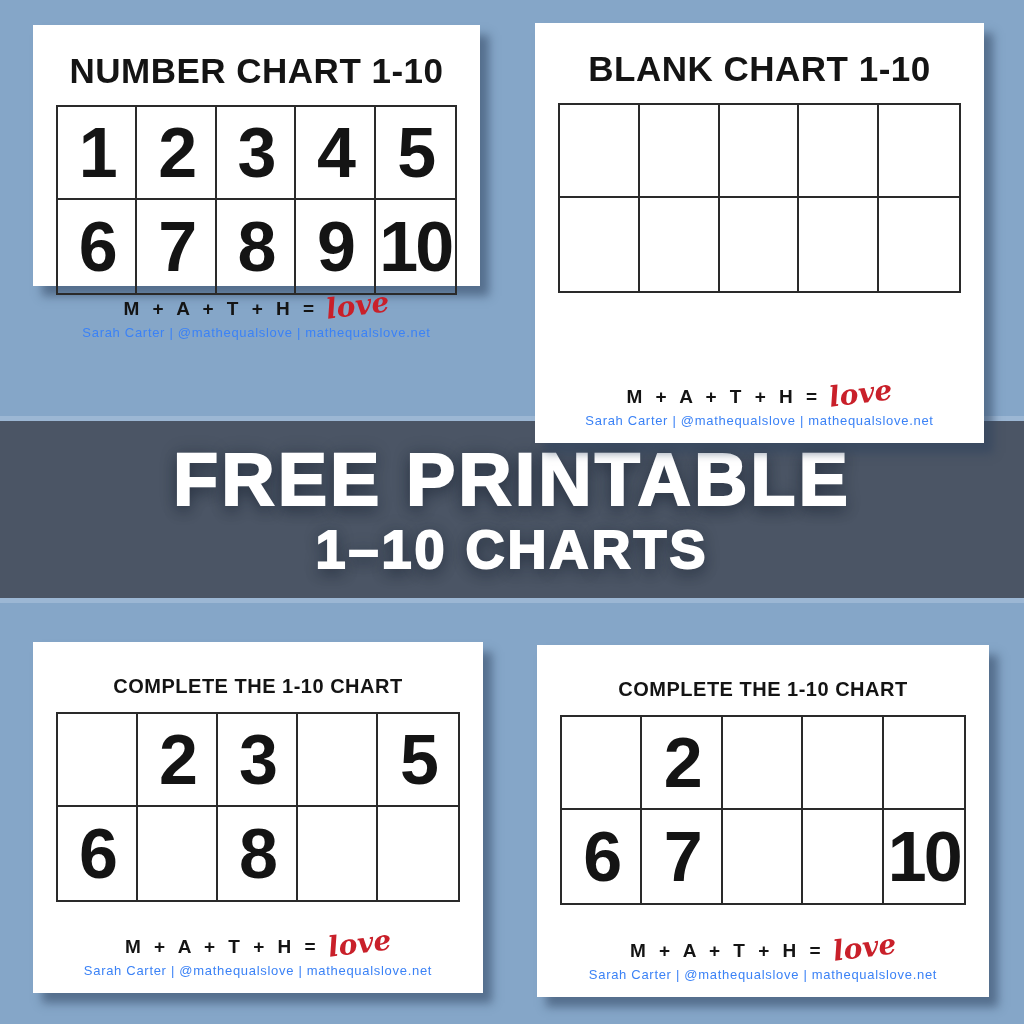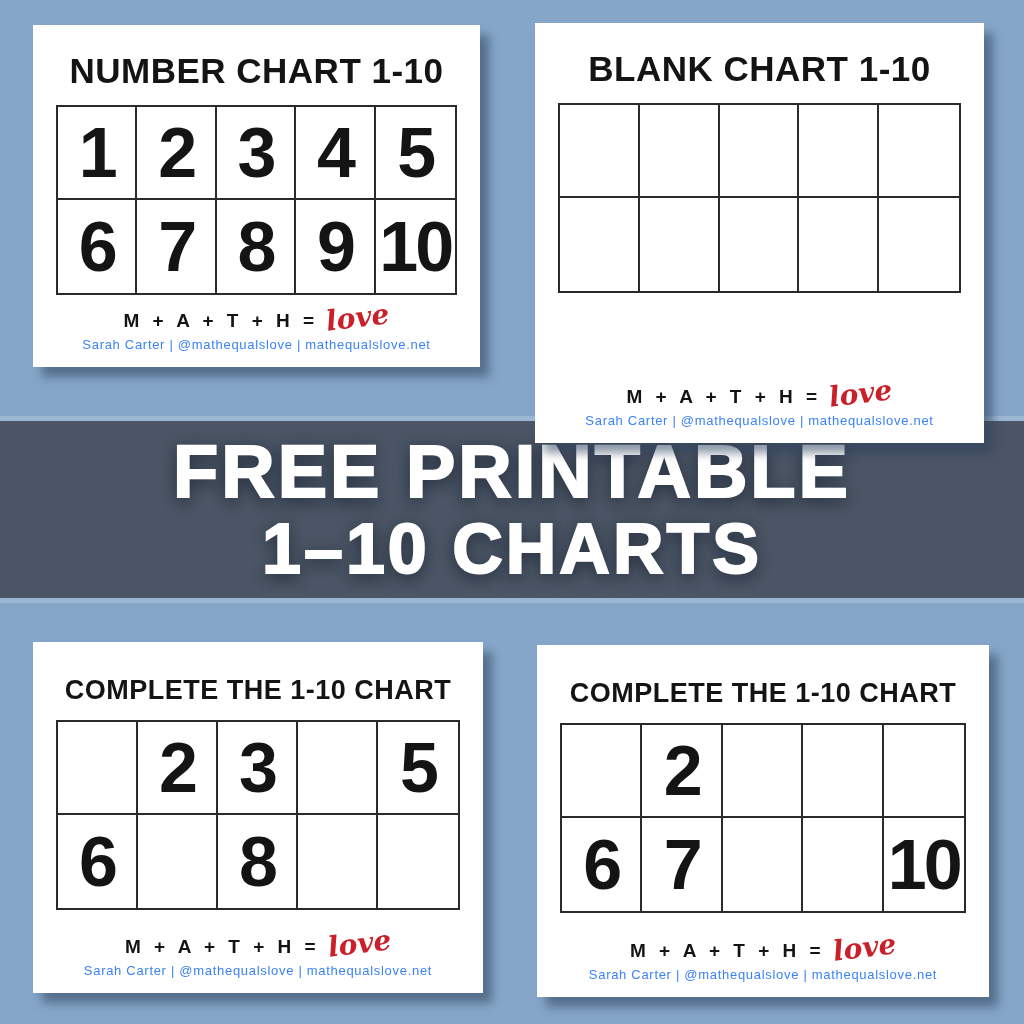--- a/index.html
+++ b/index.html
@@ -35,46 +35,46 @@
   .banner-line {
     color: #ffffff;
     font-weight: bold;
     line-height: 1;
     letter-spacing: 3px;
     white-space: nowrap;
     -webkit-text-stroke: 2px #ffffff;
     text-shadow: 0 6px 14px rgba(15,25,40,.45), 0 0 18px rgba(15,25,40,.30);
   }
   .banner-line.l1 { font-size: 74px; }
-  .banner-line.l2 { font-size: 70px; margin-top: 5px; }
+  .banner-line.l2 { font-size: 54px; margin-top: 5px; }
 
   
   .card {
     position: absolute;
     background: #ffffff;
     box-shadow: 9px 10px 9px rgba(45, 65, 92, 0.55);
     display: flex;
     flex-direction: column;
     align-items: center;
     box-sizing: border-box;
   }
-  .pos-tl { left: 33px;  top: 25px;  width: 447px; height: 342px; }
+  .pos-tl { left: 33px;  top: 25px;  width: 447px; height: 261px; }
   .pos-tr { left: 535px; top: 23px;  width: 449px; height: 420px; }
   .pos-bl { left: 33px;  top: 642px; width: 450px; height: 351px; }
   .pos-br { left: 537px; top: 645px; width: 452px; height: 352px; }
 
   .card-title {
     margin-top: 26px;
     font-size: 35px;
     font-weight: bold;
     color: #141414;
     letter-spacing: 0.5px;
     white-space: nowrap;
   }
-  .title-sm { font-size: 27px; margin-top: 33px; }
+  .title-sm { font-size: 20px; margin-top: 33px; }
 
   .grid {
     margin-top: 14px;
     width: calc(100% - 46px);
     display: grid;
     grid-template-columns: repeat(5, 1fr);
     grid-auto-rows: 93px;
     border: 2px solid #2a2a2a;
     box-sizing: border-box;
   }

